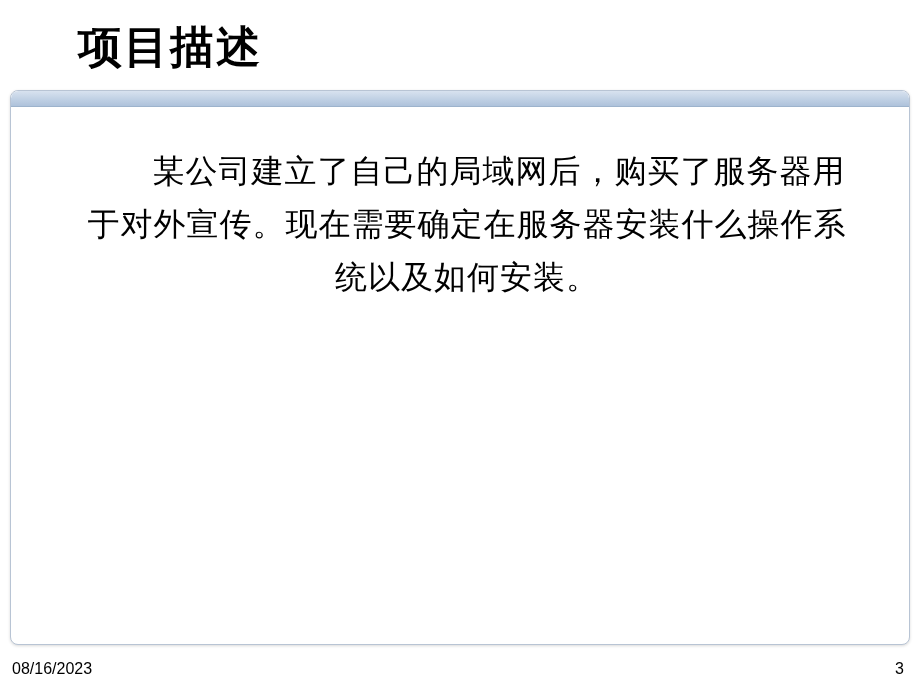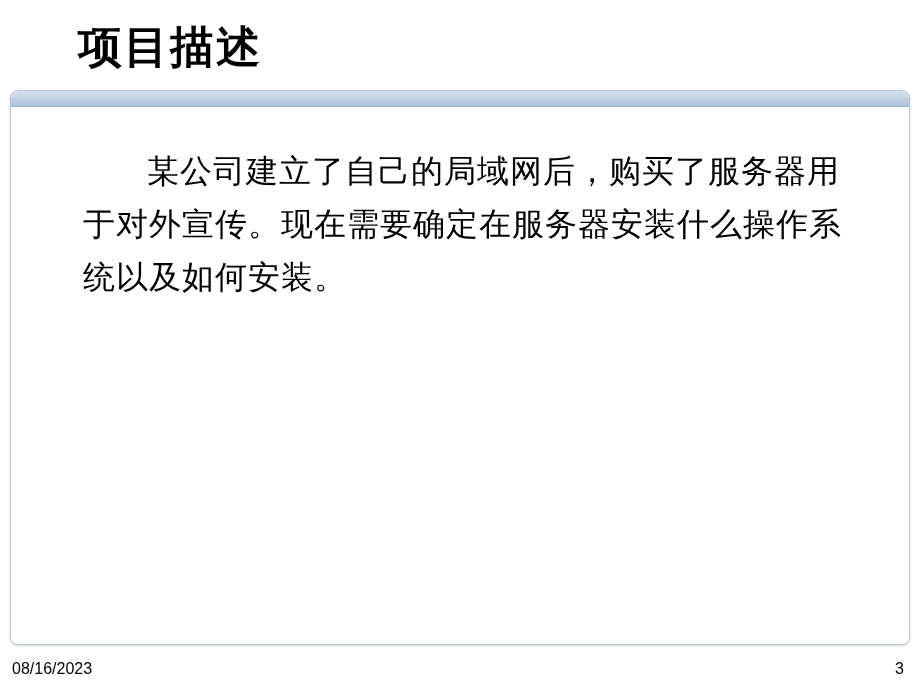--- a/index.html
+++ b/index.html
@@ -1,18 +1,19 @@
 <!DOCTYPE html>
 <html><head>
   <meta charset="utf-8">
   <style>
     * {
       margin: 0;
       padding: 0;
       box-sizing: border-box;
+      text-align: center;
     }
     
     body {
       width: 920px;
       height: 690px;
       background: #ffffff;
       font-family: "SimSun", "宋体", serif;
       position: relative;
       overflow: hidden;
     }

